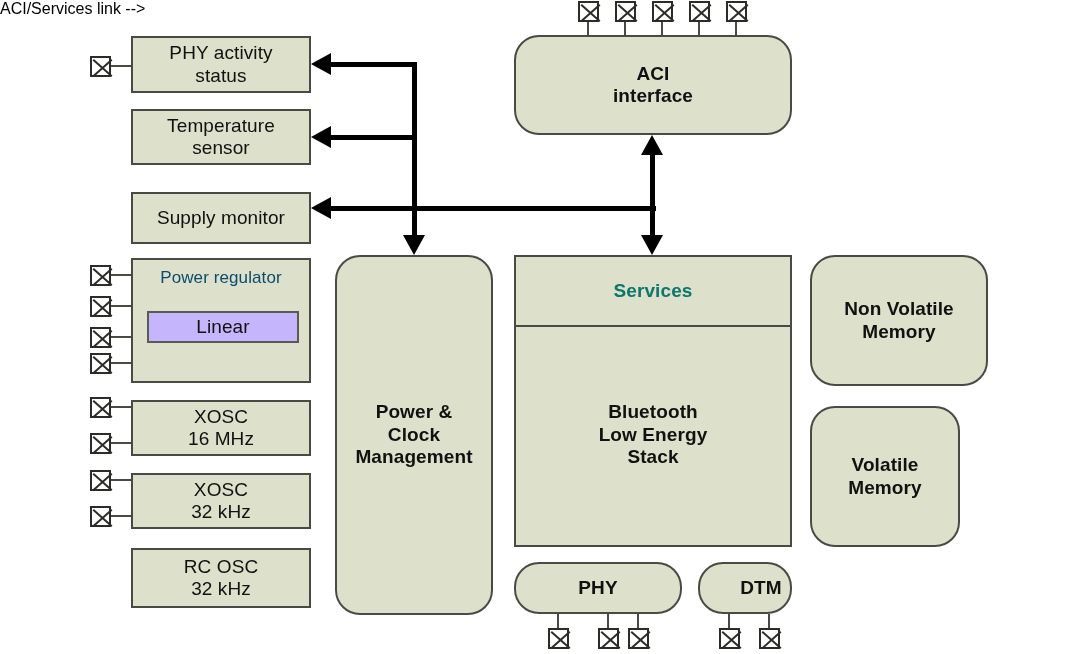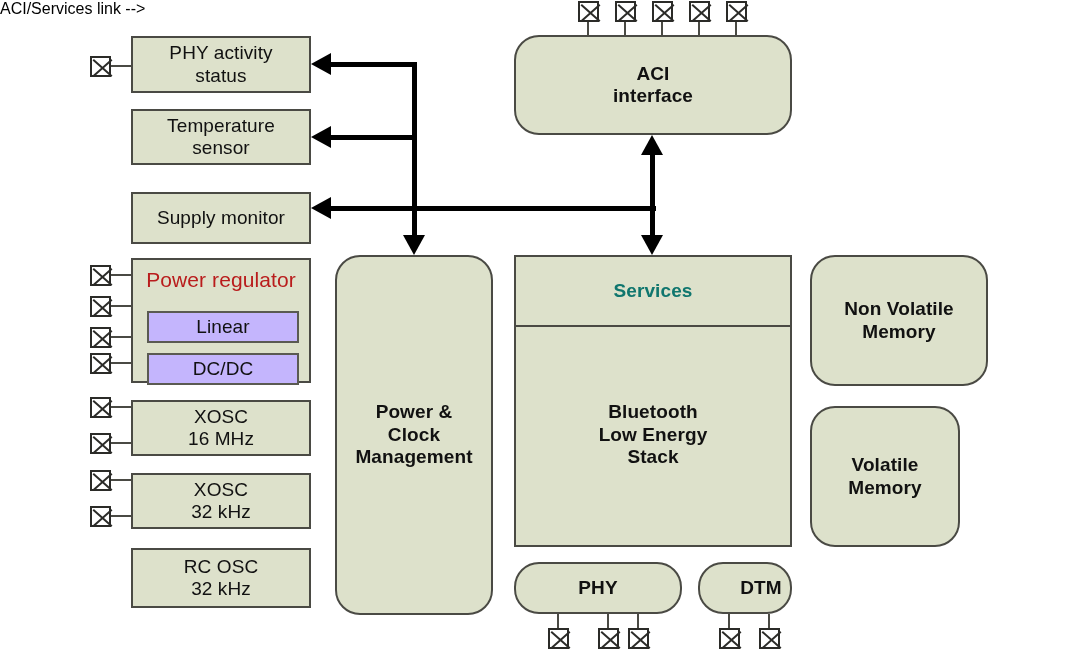--- a/index.html
+++ b/index.html
@@ -32,23 +32,23 @@
     letter-spacing:.1px;
   }
   .blk.reg{font-weight:400;font-size:19px;}
   .blk.bold{font-weight:700;font-size:19px;border-radius:25px;}
   .blk.white{background:#c4b5fd;border:2px solid #5a5a52;margin-top:12px;}
 
   .inner-label{
     position:absolute;
     top:8px;left:0;right:0;
     text-align:center;
-    font-size:21px;
+    font-size:17px;
     font-weight:400;
-    color:#b91c1c;
+    color:#0c4a6e;
   }
 
   
   .divider{
     position:absolute;
     background:#4a4a44;
     height:2px;
   }
 
   
@@ -143,21 +143,20 @@
   <div class="pad" style="left:90px;top:327px;"></div>
   <div class="pad" style="left:90px;top:353px;"></div>
   <div class="wire h" style="left:111px;top:274px;width:22px;"></div>
   <div class="wire h" style="left:111px;top:305px;width:22px;"></div>
   <div class="wire h" style="left:111px;top:336px;width:22px;"></div>
   <div class="wire h" style="left:111px;top:362px;width:22px;"></div>
 
   <div class="blk" style="left:131px;top:258px;width:180px;height:125px;display:block;">
     <div class="inner-label">Power regulator</div>
     <div class="blk white reg" style="left:14px;top:39px;width:152px;height:32px;font-size:19px;">Linear</div>
-    <div class="blk white reg" style="left:14px;top:81px;width:152px;height:32px;font-size:19px;">DC/DC</div>
   </div>
 
   
   <div class="pad" style="left:90px;top:397px;"></div>
   <div class="pad" style="left:90px;top:433px;"></div>
   <div class="wire h" style="left:111px;top:406px;width:22px;"></div>
   <div class="wire h" style="left:111px;top:442px;width:22px;"></div>
 
   <div class="blk reg" style="left:131px;top:400px;width:180px;height:56px;">XOSC
 16 MHz</div>

